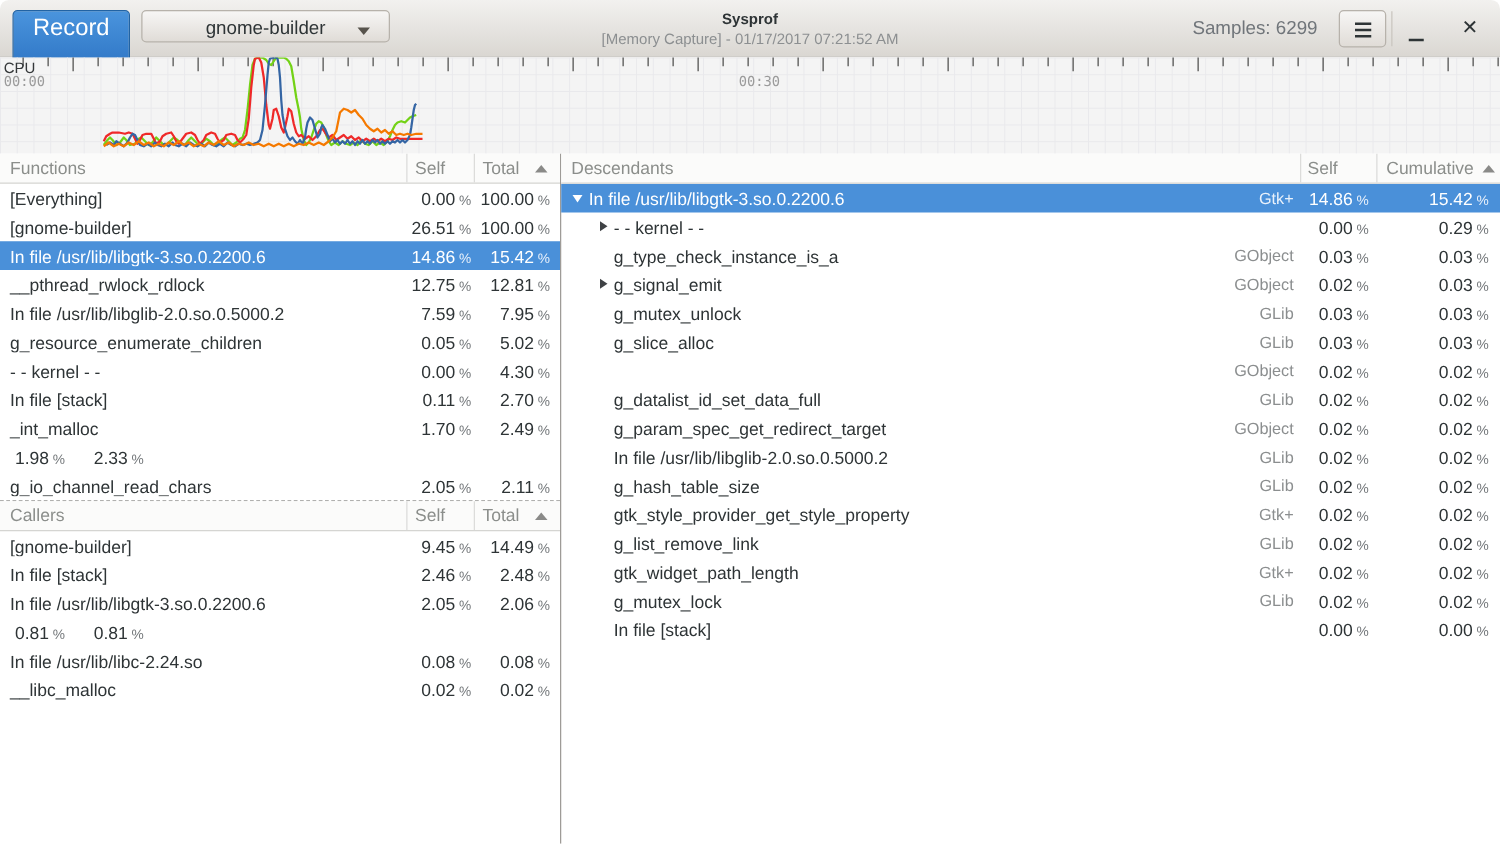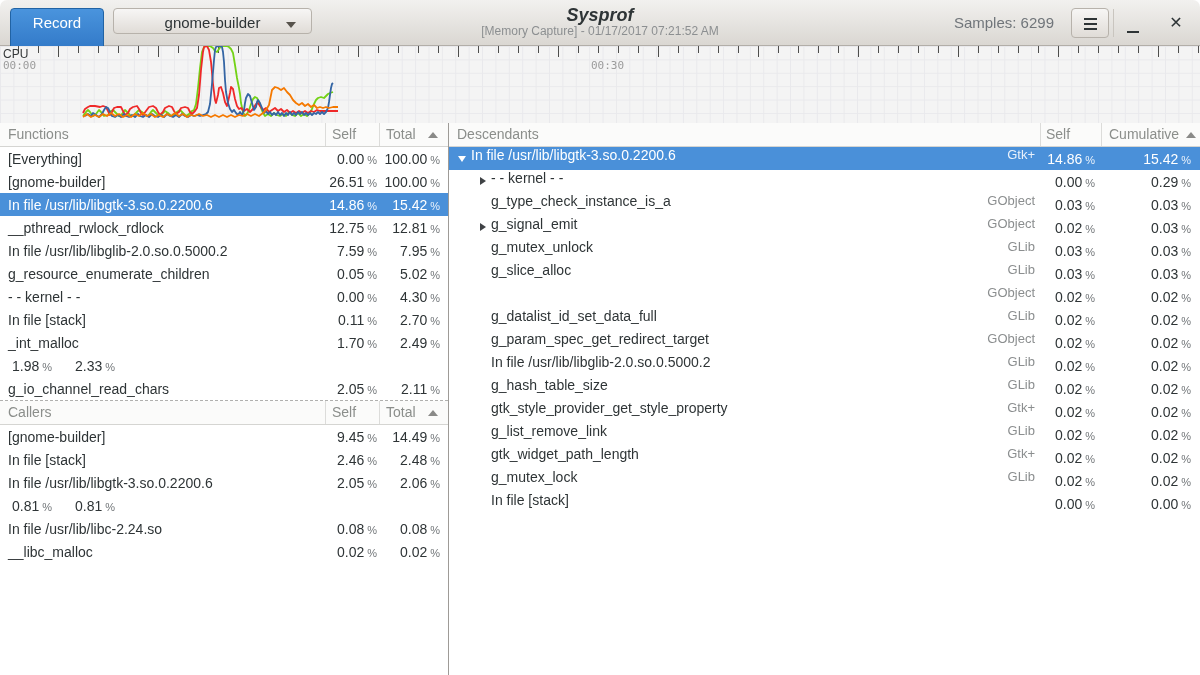--- a/index.html
+++ b/index.html
@@ -5,28 +5,28 @@
 * { margin:0; padding:0; box-sizing:border-box; }
 html,body { width:1200px; height:675px; overflow:hidden; background:#fff; font-family:"Liberation Sans",sans-serif; }
 .window { position:relative; width:1200px; height:675px; }
 
 
 .headerbar { position:absolute; top:0; left:0; right:0; height:46px;
   background:linear-gradient(#f2f1ef,#dad7d2); border-bottom:1px solid #b2aea8;
   border-radius:7px 7px 0 0; }
 .btn-record { position:absolute; left:10px; top:8px; width:94px; height:45px;
   background:linear-gradient(#4a94dd,#3077c6); border:1px solid #2163a4; border-radius:4px;
-  color:#fff; font-size:15px; text-align:center; line-height:28px; }
+  color:#fff; font-size:19px; text-align:center; line-height:28px; }
 .btn-combo { position:absolute; left:113px; top:8px; width:199px; height:26px;
   background:linear-gradient(#f7f6f5,#e0dcd7); border:1px solid #b7b2ab; border-radius:4px;
   color:#2e3436; font-size:15px; text-align:center; line-height:28px; }
 .combo-arrow { position:absolute; right:15px; top:13px; width:0; height:0;
   border-left:5px solid transparent; border-right:5px solid transparent; border-top:6px solid #57534c; }
 .titlebox { position:absolute; left:300px; right:300px; top:6px; text-align:center; }
-.title { font-weight:bold; font-size:18px; color:#2e3436; line-height:18px;font-style:italic; }
+.title { font-weight:bold; font-size:12px; color:#2e3436; line-height:18px; }
 .subtitle { font-size:12px; color:#8c8f91; line-height:15px; }
 .samples { position:absolute; right:146px; top:14px; font-size:15px; color:#70757a; }
 .btn-menu { position:absolute; right:91px; top:8px; width:38px; height:30px;
   background:linear-gradient(#f7f6f5,#e0dcd7); border:1px solid #b7b2ab; border-radius:4px; }
 .menu-glyph { position:absolute; left:12px; top:14px; width:13px; height:2px; background:#2e3436;
   box-shadow:0 -5px 0 #2e3436, 0 5px 0 #2e3436; }
 .header-sep { position:absolute; right:86px; top:9px; width:1px; height:28px; background:#c9c5bf; }
 .btn-min { position:absolute; right:52px; top:8px; width:30px; height:30px; }
 .min-glyph { position:absolute; left:9px; top:23px; width:12px; height:2px; background:#2e3436; }
 .btn-close { position:absolute; right:9px; top:8px; width:30px; height:30px; text-align:center;
@@ -52,21 +52,21 @@
 
 .thead { position:relative; height:24px; background:#fbfbfa; border-bottom:1px solid #d5d5d2;
   font-size:14px; color:#8b8e8b; }
 .thead .hlabel { position:absolute; top:3px; }
 .thead .sep { position:absolute; top:0; bottom:0; width:1px; background:#dcdcda; }
 .sort-arrow { position:absolute; width:0; height:0;
   border-left:5px solid transparent; border-right:5px solid transparent; border-bottom:6px solid #8a8a88; top:9px; }
 
 .row { height:23px; display:flex; align-items:center; font-size:14px; color:#2e3436; white-space:nowrap; }
 .row.selected { background:#4a90d9; color:#fff; }
-.name-cell { flex:1; display:flex; align-items:flex-start; overflow:hidden; padding-left:8px; }
+.name-cell { flex:1; display:flex; align-items:center; overflow:hidden; padding-left:8px; }
 .pane-right .name-cell { padding-left:6px; }
 .cat { margin-left:auto; font-size:13px; color:#8b8e8f; padding-right:5px; }
 .row.selected .cat { color:#e9f1fb; }
 .pct { font-size:11px; color:#73777a; margin-left:3px; }
 .row.selected .pct { color:#e9f1fb; }
 .self-cell, .total-cell { flex-shrink:0; text-align:right; }
 .pane-left .self-cell { width:54px; padding-right:2px; }
 .pane-left .total-cell { width:69px; padding-right:8px; }
 .pane-right .self-cell { width:61px; padding-right:6px; }
 .pane-right .total-cell { width:99px; padding-right:9px; }

